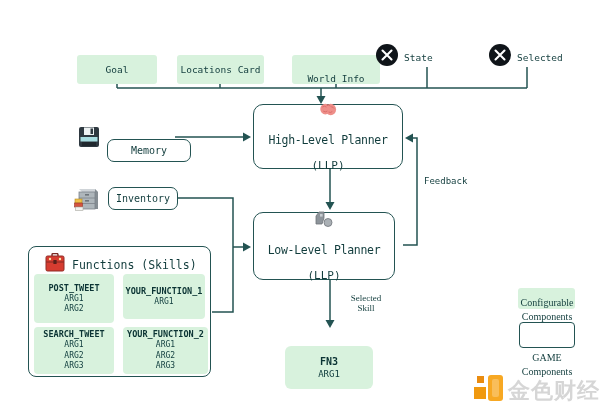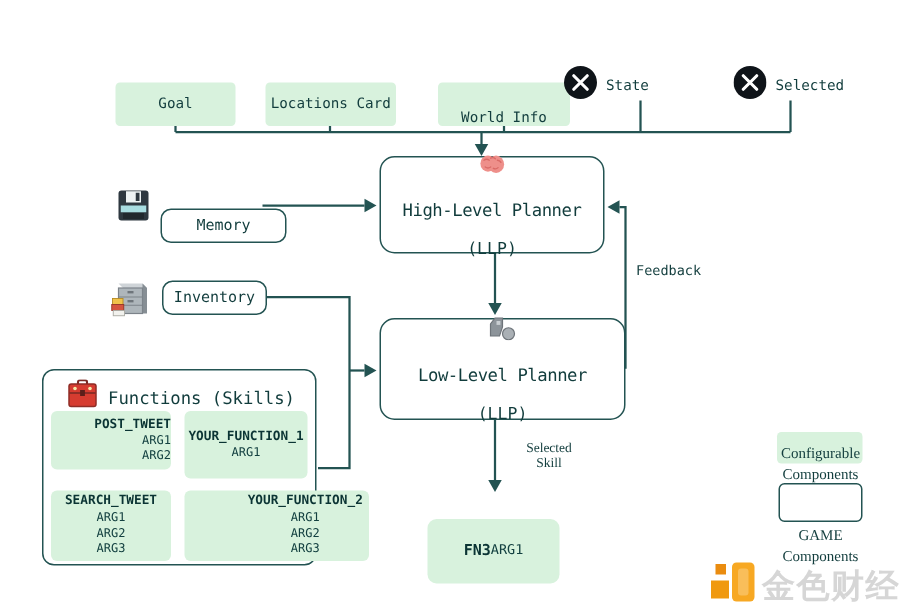--- a/index.html
+++ b/index.html
@@ -98,21 +98,21 @@
       <svg width="18" height="15" viewBox="0 0 20 16">
         <ellipse cx="7" cy="7.5" rx="5.6" ry="6" fill="#ee8f8a"></ellipse>
         <ellipse cx="13" cy="8" rx="6" ry="6.4" fill="#ee8f8a"></ellipse>
         <path d="M4 5 q2 -1.5 4 0 M9 3.5 q2 -1 3.5 .5 M5 10 q2 1.5 4 0 M11 11 q2 1 3.5 -.5 M14 5 q1.8 0 2.6 1.6" stroke="#d96a66" stroke-width="1" fill="none" stroke-linecap="round"></path>
       </svg>
     </span>
     <span class="title">High-Level Planner</span>
     <span class="subtitle">(LLP)</span>
   </div>
 
-  <div class="abs obox planner" style="left:253px;top:212px;width:164px;height:68px;">
+  <div class="abs obox planner" style="left:253px;top:212px;width:142px;height:68px;">
     <span>
       <svg width="18" height="16" viewBox="0 0 18 16">
         <polygon points="4,1 9,1 9,7 7,13 1,13 1,5" fill="#8d949a" stroke="#6e747a" stroke-width="0.8"></polygon>
         <circle cx="13" cy="11.5" r="4" fill="#aab0b5" stroke="#6e747a" stroke-width="0.8"></circle>
         <rect x="5" y="3" width="2.6" height="2.6" fill="#c9ced2"></rect>
       </svg>
     </span>
     <span class="title">Low-Level Planner</span>
     <span class="subtitle">(LLP)</span>
   </div>
@@ -156,51 +156,51 @@
           <rect x="1" y="3" width="18" height="15" rx="1.5" fill="#d63c30" stroke="#8f2d26" stroke-width="1"></rect>
           <line x1="1" y1="9" x2="19" y2="9" stroke="#8f2d26" stroke-width="1.2"></line>
           <rect x="8.4" y="7" width="3.2" height="4" fill="#5c1f1a"></rect>
           <circle cx="5" cy="6" r="1.2" fill="#f5e9a9"></circle>
           <circle cx="15" cy="6" r="1.2" fill="#f5e9a9"></circle>
         </svg>
       </span>
       <span class="fntitle">Functions (Skills)</span>
     </div>
 
-    <div class="card" style="left:5px;top:27px;width:80px;height:39px;align-items:flex-end;">
+    <div class="card" style="left:5px;top:27px;width:80px;height:49px;">
       <span class="cname">POST_TWEET</span>
       <span class="carg">ARG1</span>
       <span class="carg">ARG2</span>
     </div>
 
     <div class="card" style="left:94px;top:27px;width:82px;height:45px;">
       <span class="cname">YOUR_FUNCTION_1</span>
       <span class="carg">ARG1</span>
     </div>
 
     <div class="card" style="left:5px;top:80px;width:80px;height:47px;">
       <span class="cname">SEARCH_TWEET</span>
       <span class="carg">ARG1</span>
       <span class="carg">ARG2</span>
       <span class="carg">ARG3</span>
     </div>
 
-    <div class="card" style="left:94px;top:80px;width:85px;height:47px;padding-left:38px;">
+    <div class="card" style="left:94px;top:80px;width:85px;height:47px;">
       <span class="cname">YOUR_FUNCTION_2</span>
       <span class="carg">ARG1</span>
       <span class="carg">ARG2</span>
       <span class="carg">ARG3</span>
     </div>
   </div>
 
   <div class="abs flow-label" style="left:424px;top:176px;">Feedback</div>
   <div class="abs flow-label pre" style="left:332px;top:293px;width:68px;">Selected
 Skill</div>
 
-  <div class="abs gbox" style="left:285px;top:330px;width:88px;height:43px;flex-direction:row;border-radius:6px;line-height:1.35;">
+  <div class="abs gbox" style="left:285px;top:330px;width:88px;height:43px;flex-direction:column;border-radius:6px;line-height:1.35;">
     <span style="font-size:10px;font-weight:bold;color:#0b3434;">FN3</span>
     <span style="font-size:9px;color:#134040;">ARG1</span>
   </div>
 
   <div class="abs gbox" style="left:518px;top:272px;width:57px;height:21px;"></div>
   <div class="abs legend-label pre" style="left:505px;top:296px;width:84px;">Configurable
 Components</div>
 
   <div class="abs obox" style="left:519px;top:322px;width:56px;height:26px;border-radius:4px;"></div>
   <div class="abs legend-label pre" style="left:505px;top:351px;width:84px;">GAME

